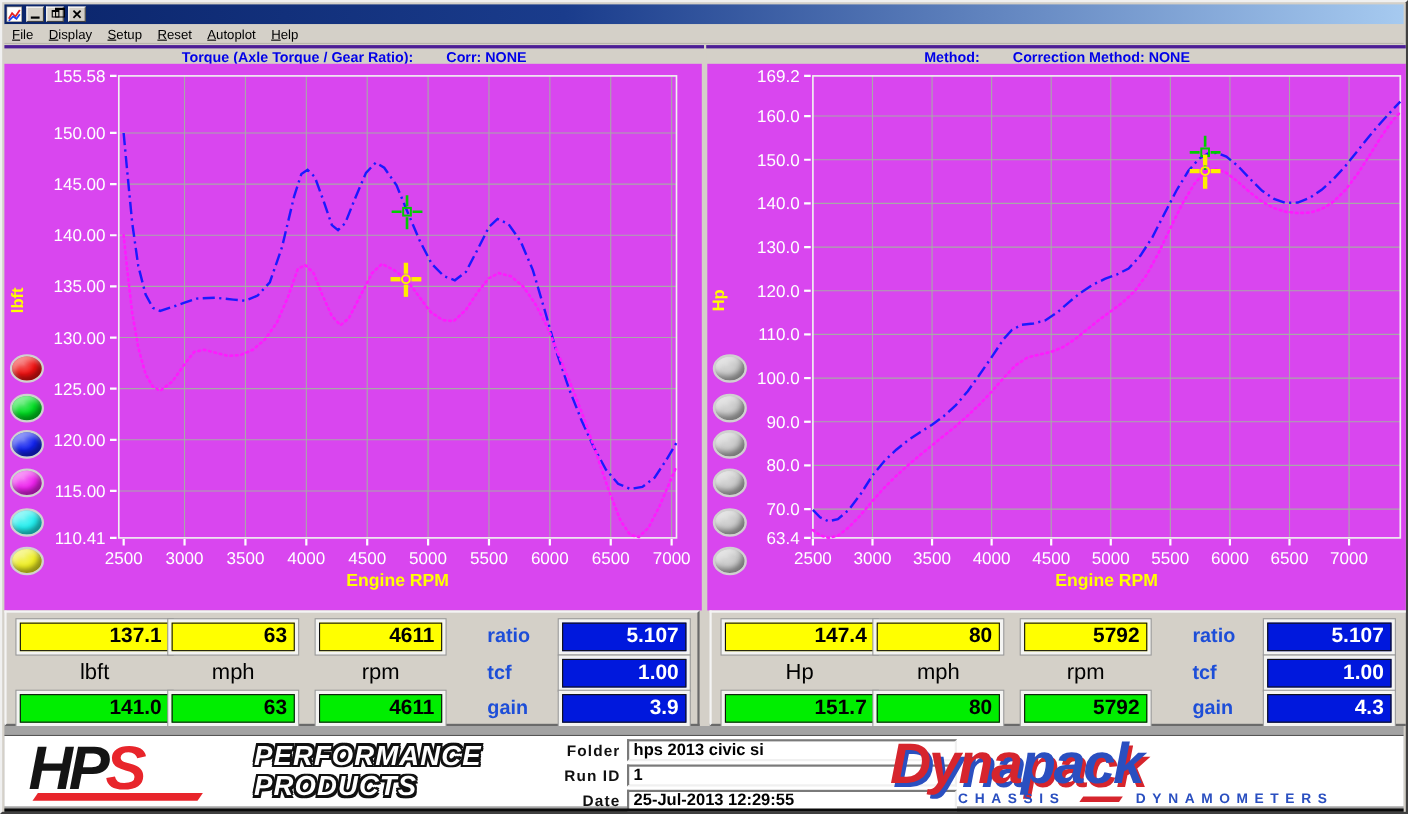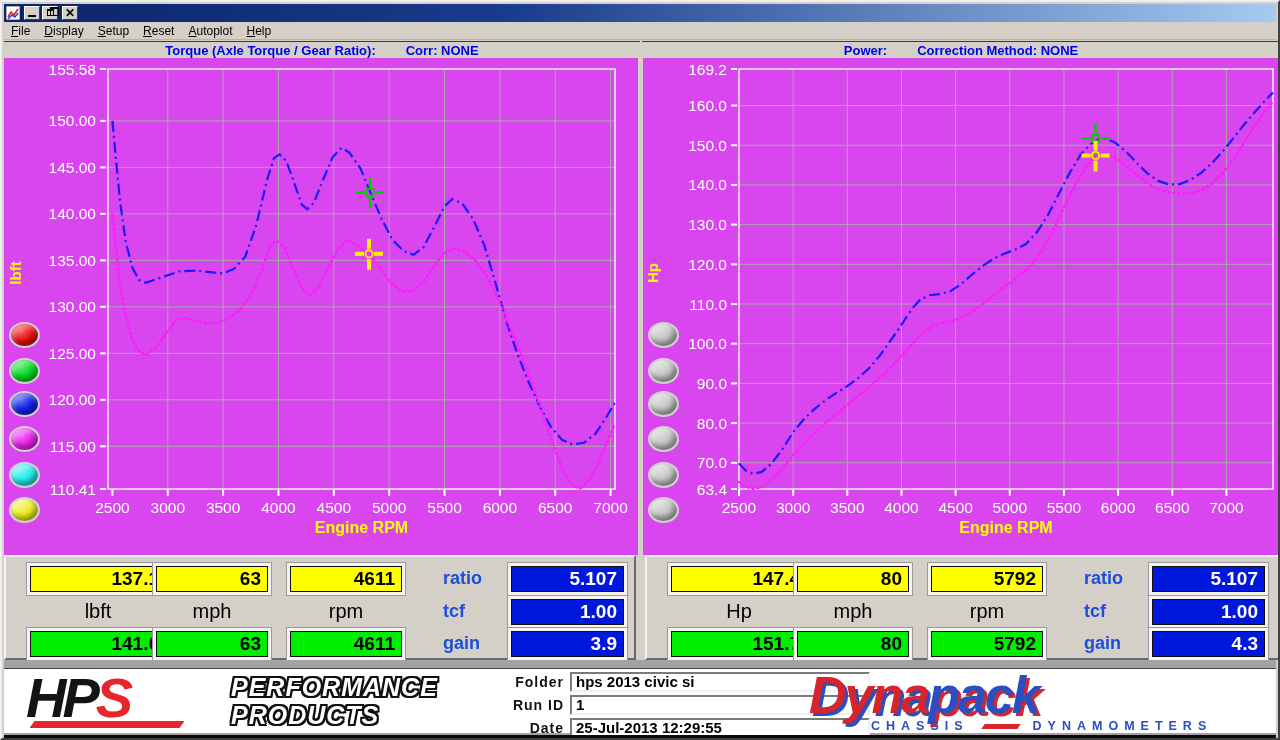--- a/index.html
+++ b/index.html
@@ -26,21 +26,21 @@
   .g-close { font-size:12px; font-weight:bold; color:#000; line-height:10px; font-family:"Liberation Sans",sans-serif; }
 
   
   .menubar { position:absolute; top:20px; left:2px; right:2px; height:18px; background:#d4d0c8;
              display:flex; align-items:center; border-bottom:1px solid #b8b4ac; }
   .menu-item { display:inline-block; font-size:12px; color:#000; padding:2px 7px 2px 7px; }
   .menu-item::first-letter { text-decoration:underline; }
 
   
   .strip { position:absolute; top:39px; height:17px; background:#d4d0c8;
-           border-top:1px solid #4c1d95; display:flex; align-items:center; justify-content:center;
+           border-top:3px solid #4c1d95; display:flex; align-items:center; justify-content:center;
            font-size:13px; font-weight:bold; color:#0000e8; }
   #strip-left  { left:2px;  width:636px; }
   #strip-right { left:640px; width:638px; }
   .strip .gap { display:inline-block; width:30px; }
 
   
   .charts-row { position:absolute; top:56px; left:2px; right:2px; height:497px; background:#d4d0c8; }
   .chart-panel { position:absolute; top:0; height:497px; background:#d946ef; }
   #panel-torque { left:0; width:634px; }
   #panel-power  { left:639px; width:637px; }
@@ -53,21 +53,21 @@
                    border:2px solid; border-color:#f4f4f4 #6a6a6a #6a6a6a #f4f4f4; }
   #readout-left  { left:2px;  width:632px; }
   #readout-right { left:643px; width:635px; }
   .ro-cell { position:absolute; height:26px; font-size:19px; font-weight:600; line-height:24px; }
   .ro-box { border:1px solid #101010; box-shadow:0 0 0 3px #f4f4f2, 0 0 0 4px #9a9a9a;
             text-align:right; padding-right:6px; color:#000; }
   .ro-yellow { background:#ffff00; }
   .ro-green  { background:#00ee00; }
   .ro-blue   { background:#0018dd; color:#fff; }
   .ro-row1 { top:9px; } .ro-row2 { top:42px; } .ro-row3 { top:74px; }
-  .ro-c1 { left:24px;  width:136px; }
+  .ro-c1 { left:12px;  width:136px; }
   .ro-c2 { left:150px; width:112px; }
   .ro-c3 { left:284px; width:112px; }
   .ro-unit { text-align:center; font-weight:400; font-size:20px; color:#000; }
   .ro-side-label { left:437px; width:62px; color:#1d4ed8; font-size:18px; font-weight:600; text-align:left; }
   .ro-side-box { left:505px; width:113px; }
 
   
   .bottom-bar { position:absolute; top:658px; left:2px; right:2px; height:80px; background:#a3a3a3; }
   .white-area { position:absolute; top:8px; left:0; right:0; height:65px; background:#ffffff;
                 border-top:1px solid #444; }
@@ -135,21 +135,21 @@
     <span class="menu-item">Autoplot</span>
     <span class="menu-item">Help</span>
   </div>
 
   <div class="strip" id="strip-left">
     <span>Torque (Axle Torque / Gear Ratio):</span>
     <span class="gap"></span>
     <span>Corr: NONE</span>
   </div>
   <div class="strip" id="strip-right">
-    <span>Power:</span>
+    <span>Method:</span>
     <span class="gap"></span>
     <span>Correction Method: NONE</span>
   </div>
 
   <div class="charts-row">
     <div class="chart-panel" id="panel-torque">
       <svg id="torque-svg" width="634" height="497">
           <line x1="163.7772925764192" y1="11" x2="163.7772925764192" y2="431" stroke="#a8a8a8" stroke-width="1"></line>
           <line x1="219.12663755458516" y1="11" x2="219.12663755458516" y2="431" stroke="#a8a8a8" stroke-width="1"></line>
           <line x1="274.4759825327511" y1="11" x2="274.4759825327511" y2="431" stroke="#a8a8a8" stroke-width="1"></line>

